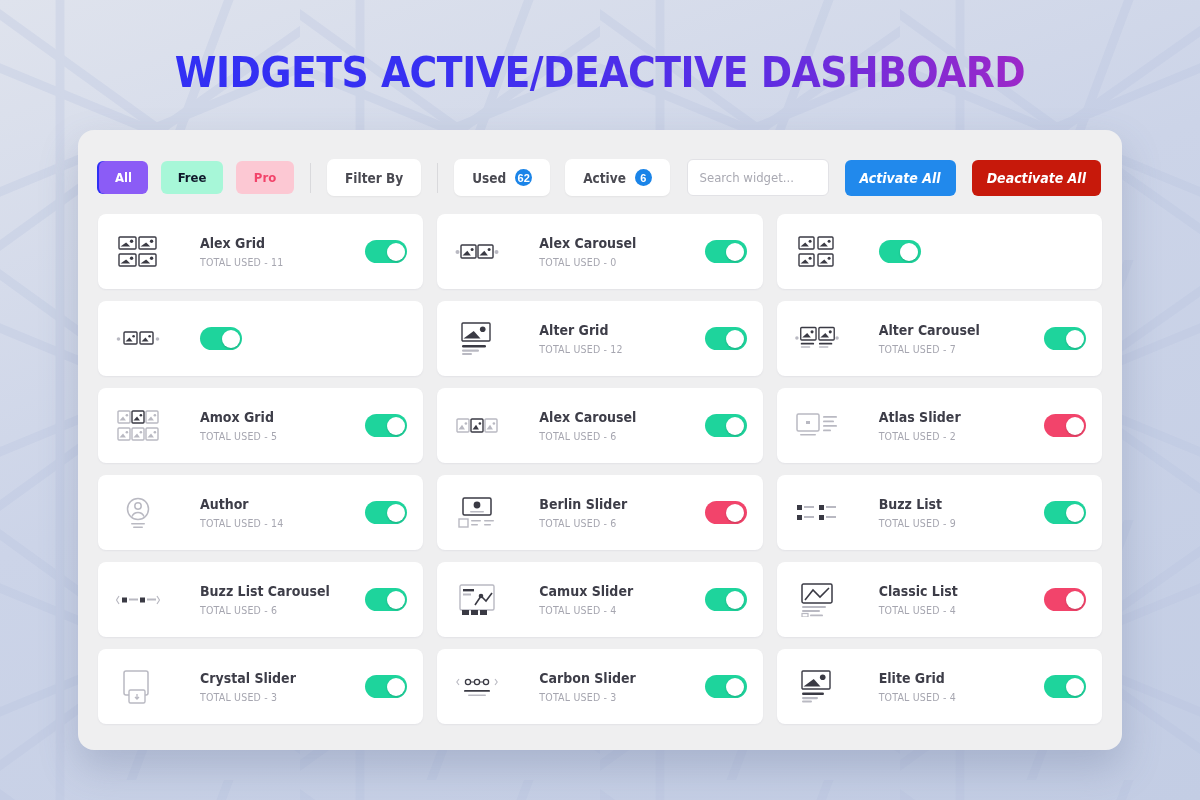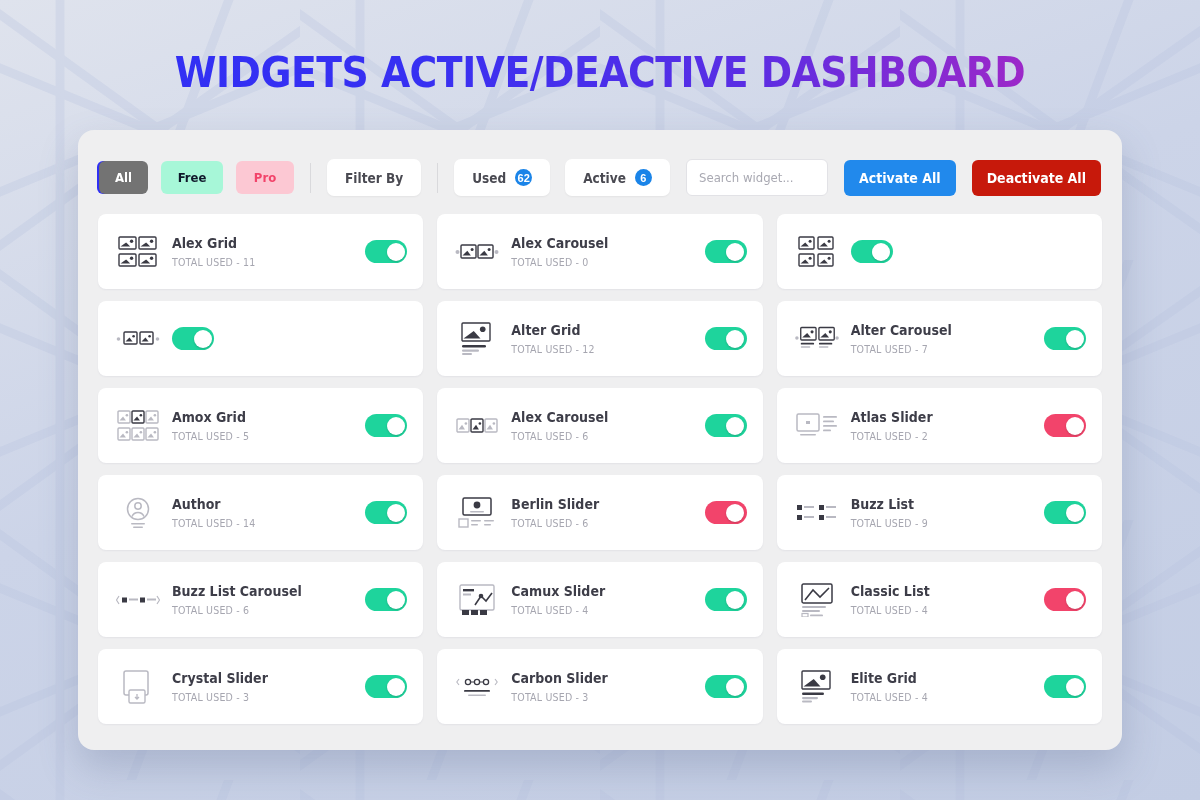--- a/index.html
+++ b/index.html
@@ -71,21 +71,21 @@
     border-radius: 6px;
     font-family: "DejaVu Sans", sans-serif;
     font-stretch: condensed;
     font-size: 13px;
     font-weight: bold;
     height: 33px;
     padding: 0 16px;
     cursor: pointer;
     line-height: 33px;
   }
-  .pill-all    { background: #737373; color: #fff; min-width: 44px; text-align:left;
+  .pill-all    { background: #8b5cf6; color: #fff; min-width: 44px; text-align:left;
                  box-shadow: -2px 0 0 0 #2f2ff5; }
   .pill-free   { background: #a7f7d8; color: #0f172a; min-width: 62px; text-align:center; }
   .pill-pro    { background: #fcc8d3; color: #f2446a; min-width: 58px; text-align:center; }
 
   .divider {
     width: 1px;
     height: 30px;
     background: #d9d9dc;
     margin: 0 16px;
     flex: 0 0 1px;
@@ -147,40 +147,42 @@
     height: 36px;
     padding: 0 15px;
     margin-left: 16px;
     color: #fff;
     font-family: "DejaVu Sans", sans-serif;
     font-stretch: condensed;
     font-size: 14px;
     font-weight: bold;
     cursor: pointer;
     white-space: nowrap;
+    font-style: italic;
   }
   .btn-activate   { background: #2189ec; }
   .btn-deactivate { background: #c7190b; }
 
   
   #widget-grid {
     display: grid;
     grid-template-columns: repeat(3, 1fr);
     gap: 12px 14px;
     margin-top: 9px;
   }
 
   .widget-card {
     background: #fff;
     border-radius: 8px;
     height: 75px;
     display: flex;
     align-items: center;
     padding: 0 16px 0 18px;
     box-shadow: 0 1px 2px rgba(30,40,80,.06);
+    gap: 28px;
   }
 
   .widget-icon {
     width: 44px;
     height: 40px;
     flex: 0 0 44px;
     display: flex;
     align-items: center;
     justify-content: center;
     margin-right: 12px;

